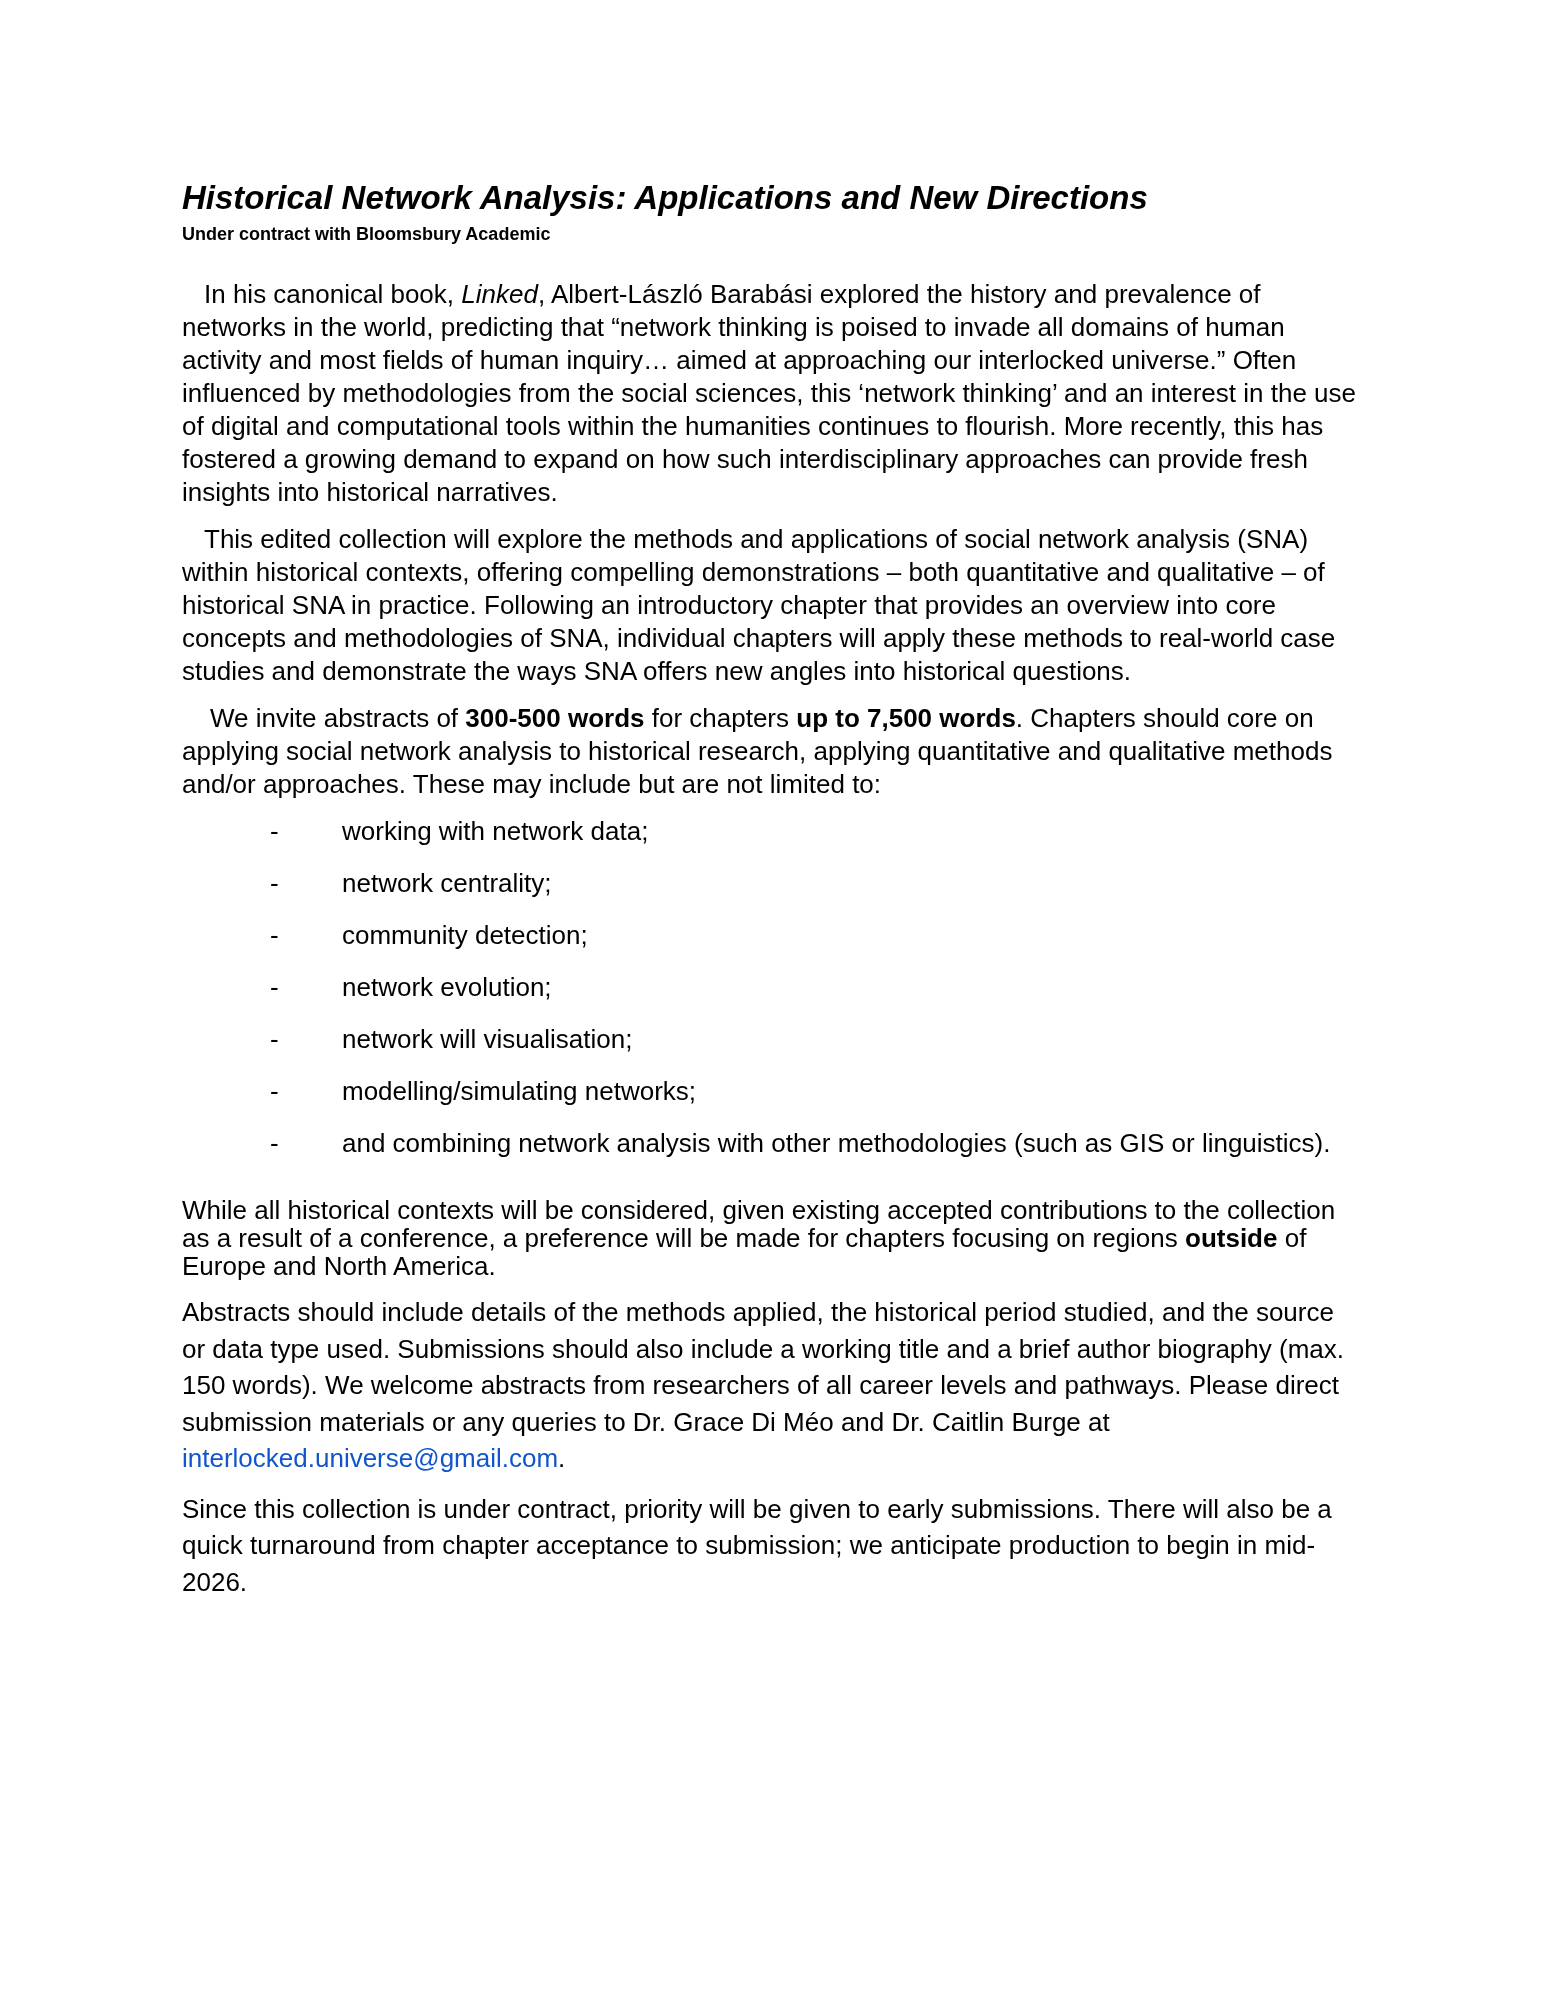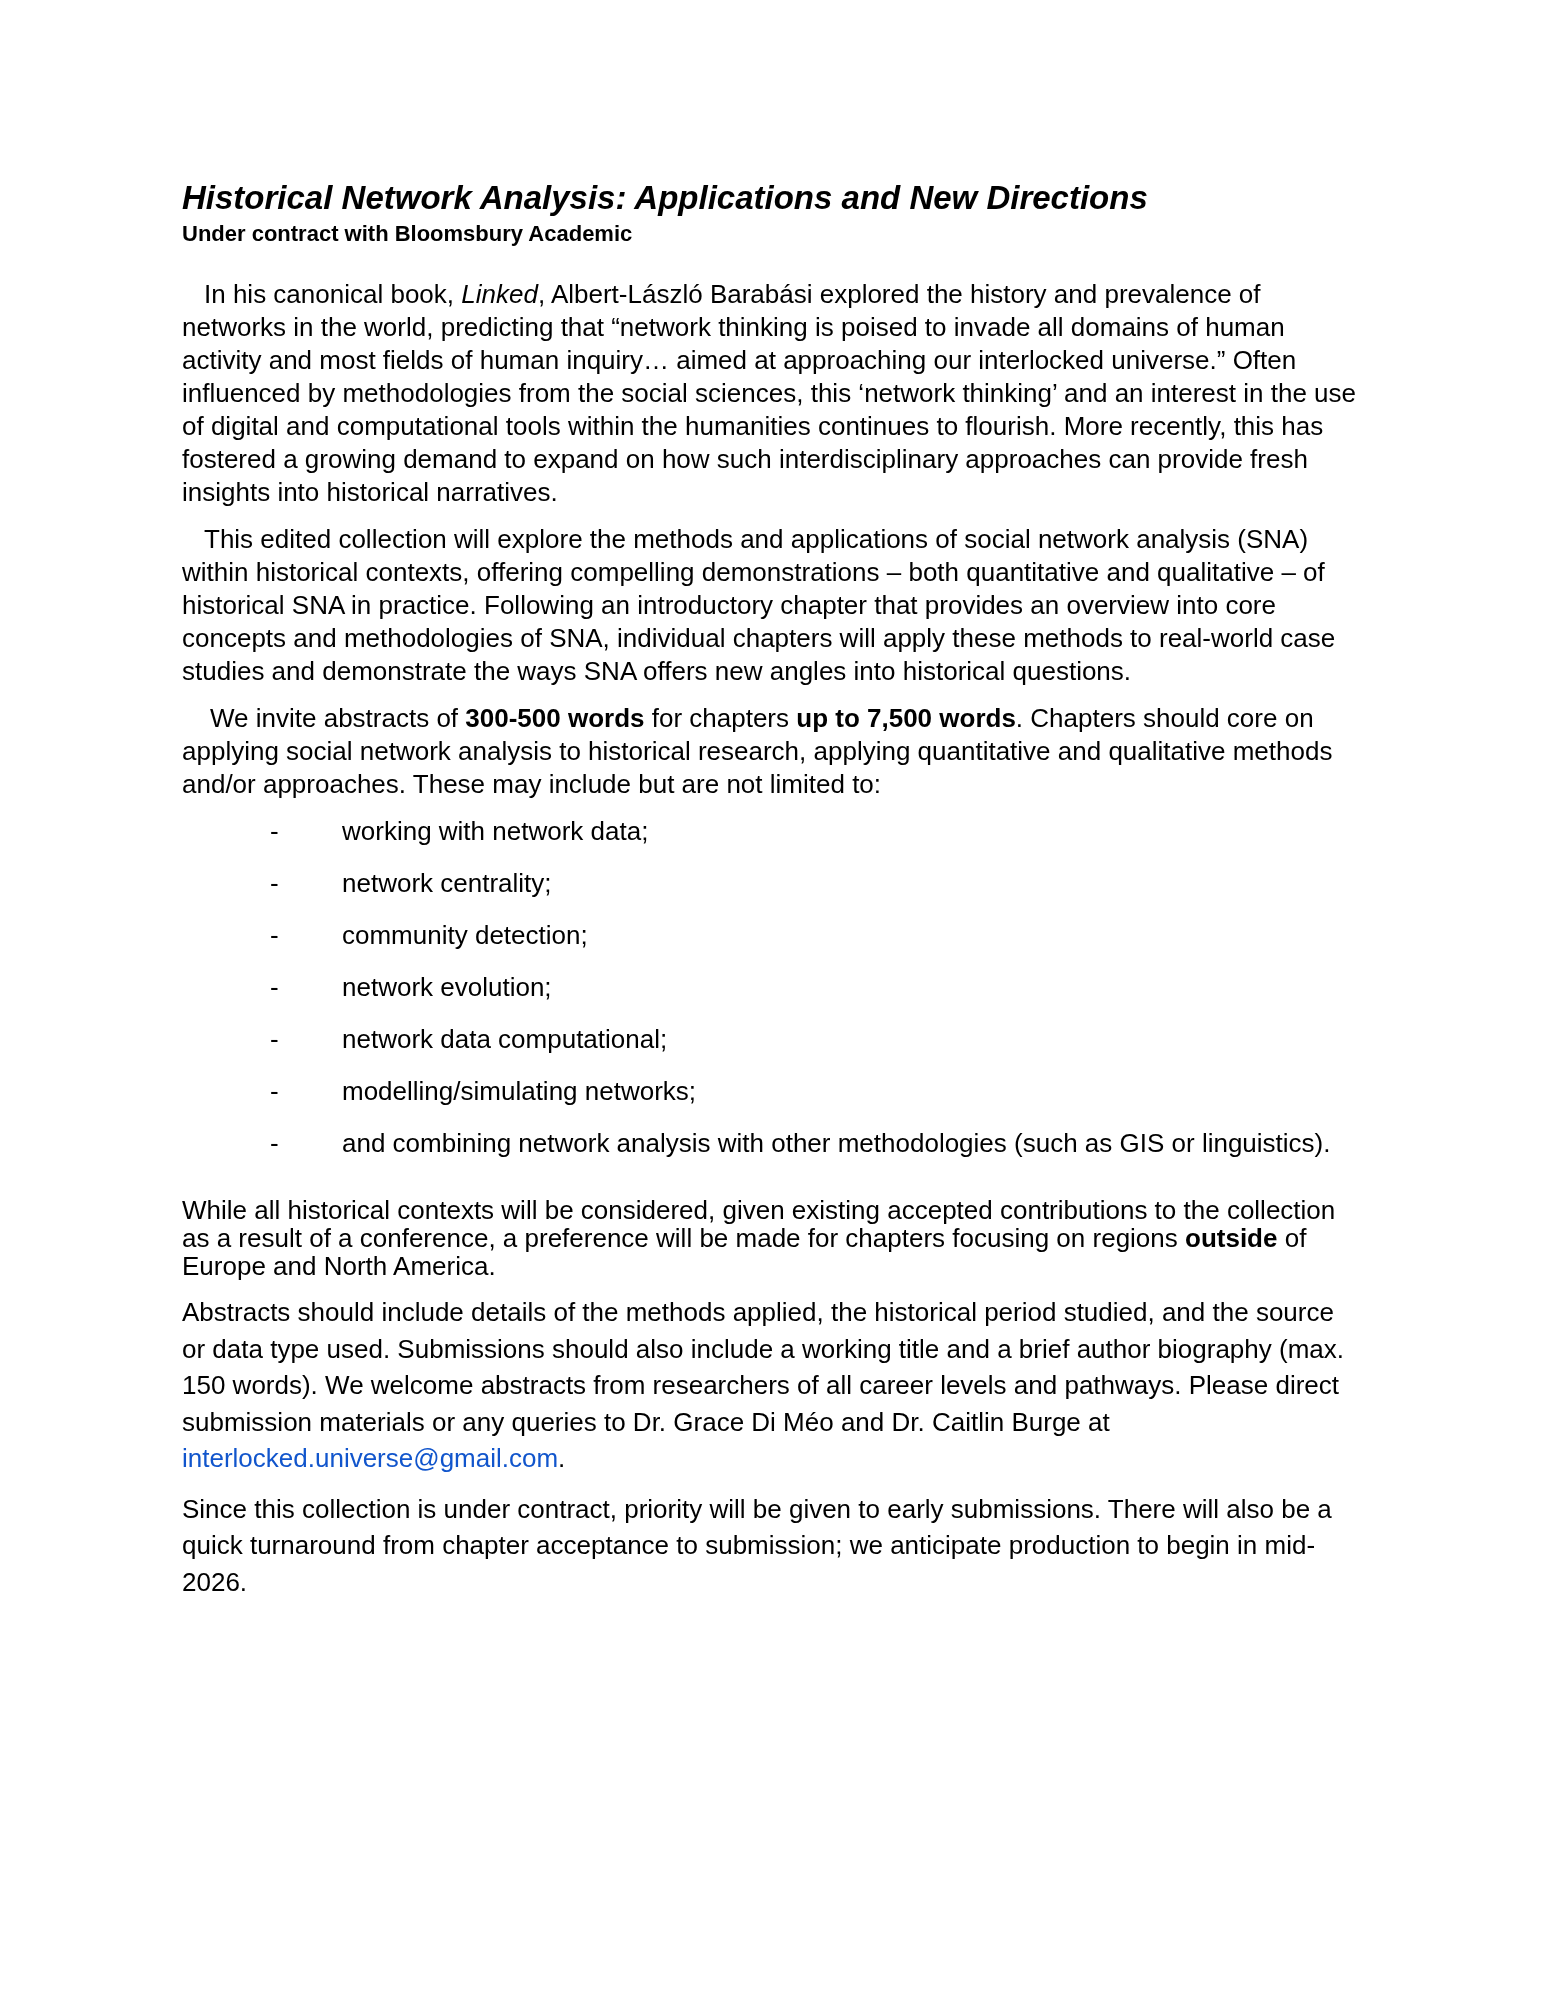--- a/index.html
+++ b/index.html
@@ -25,21 +25,21 @@
     }
     .title {
       font-weight: bold;
       font-style: italic;
       font-size: 33px;
       line-height: 36px;
       margin: 0;
     }
     .subtitle {
       font-weight: bold;
-      font-size: 22px;
+      font-size: 18px;
       line-height: 36px;
       margin: 0 0 26px 0;
     }
     .para {
       margin: 0 0 14px 0;
       white-space: normal;
     }
     .indent { text-indent: 22px; }
     .indent2 { text-indent: 28px; }
     .list {
@@ -91,21 +91,21 @@
 
   <p class="para indent">This edited collection will explore the methods and applications of social network analysis (SNA) within historical contexts, offering compelling demonstrations – both quantitative and qualitative – of historical SNA in practice. Following an introductory chapter that provides an overview into core concepts and methodologies of SNA, individual chapters will apply these methods to real-world case studies and demonstrate the ways SNA offers new angles into historical questions.</p>
 
   <p class="para indent2"><span>We invite abstracts of </span><b>300-500 words</b><span> for chapters </span><b>up to 7,500 words</b><span>. Chapters should core on applying social network analysis to historical research, applying quantitative and qualitative methods and/or approaches. These may include but are not limited to:</span></p>
 
   <ul class="list">
     <li><span class="dash">-</span><span>working with network data;</span></li>
     <li><span class="dash">-</span><span>network centrality;</span></li>
     <li><span class="dash">-</span><span>community detection;</span></li>
     <li><span class="dash">-</span><span>network evolution;</span></li>
-    <li><span class="dash">-</span><span>network data computational;</span></li>
+    <li><span class="dash">-</span><span>network will visualisation;</span></li>
     <li><span class="dash">-</span><span>modelling/simulating networks;</span></li>
     <li class="wrap"><span class="dash" style="left:88px;">-</span><span>and combining network analysis with other methodologies (such as GIS or linguistics).</span></li>
   </ul>
 
   <p class="para after-list"><span>While all historical contexts will be considered, given existing accepted contributions to the collection as a result of a conference, a preference will be made for chapters focusing on regions </span><b>outside</b><span> of Europe and North America.</span></p>
 
   <p class="para spaced"><span>Abstracts should include details of the methods applied, the historical period studied, and the source or data type used. Submissions should also include a working title and a brief author biography (max. 150 words). We welcome abstracts from researchers of all career levels and pathways. Please direct submission materials or any queries to Dr. Grace Di Méo and Dr. Caitlin Burge at </span><a class="email" href="mailto:interlocked.universe@gmail.com">interlocked.universe@gmail.com</a><span>.</span></p>
 
 
   <p class="para spaced">Since this collection is under contract, priority will be given to early submissions. There will also be a quick turnaround from chapter acceptance to submission; we anticipate production to begin in mid-2026.</p>

